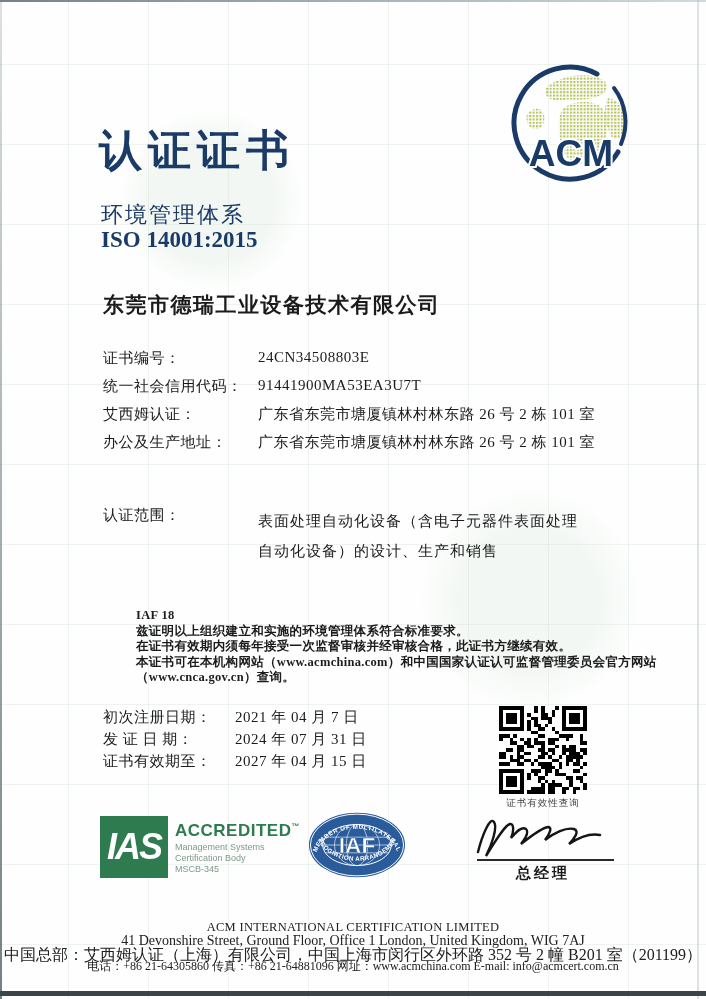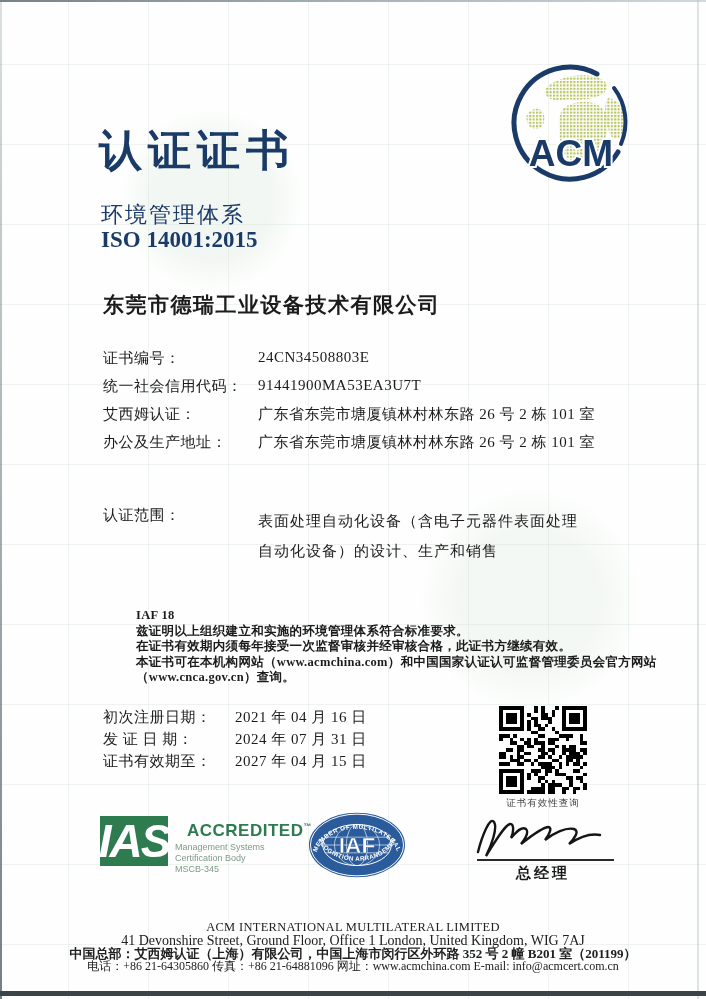--- a/index.html
+++ b/index.html
@@ -35,34 +35,34 @@
   .scope-label{left:103px;top:506px;font-size:15px;letter-spacing:.5px;}
   .scope-lines{left:258px;top:506px;font-size:15px;line-height:30px;letter-spacing:1px;}
   
   .statement{left:102px;top:608px;font-size:12.5px;font-weight:bold;line-height:15.6px;letter-spacing:.3px;margin-left:34px;}
   
   .qr{left:499px;top:706px;width:88px;height:88px;}
   .qr svg{width:100%;height:100%;display:block;}
   .qr-caption{left:493px;top:797px;width:100px;text-align:center;font-size:9.5px;color:#3c3c3c;letter-spacing:1px;}
   
   .ias{left:100px;top:816px;display:flex;font-family:"Liberation Sans","DejaVu Sans",sans-serif;}
-  .ias-box{width:68px;height:50px;background:#2e7b50;color:#fff;font-size:46px;font-weight:bold;font-style:italic;
+  .ias-box{width:68px;height:62px;background:#2e7b50;color:#fff;font-size:36px;font-weight:bold;font-style:italic;
     display:flex;align-items:center;justify-content:center;letter-spacing:-2px;}
   .ias-text{margin-left:7px;padding-top:2px;}
-  .ias-accredited{font-size:17px;font-weight:bold;color:#2e7b50;letter-spacing:.5px;line-height:18px;margin-left:12px;}
+  .ias-accredited{font-size:17px;font-weight:bold;color:#2e7b50;letter-spacing:.5px;line-height:18px;}
   .ias-sub{font-size:9px;color:#7f9a8b;line-height:11px;margin-top:2px;}
   .iaf{left:308px;top:811px;width:98px;height:68px;}
   .sig{left:468px;top:806px;width:150px;height:78px;}
   .sig-line{position:absolute;left:9px;top:53px;width:137px;height:2px;background:#2a2a2a;}
   .sig-title{position:absolute;left:0;top:58px;width:150px;text-align:center;font-size:15px;font-weight:bold;letter-spacing:3px;}
   
   .footer-line{left:0;width:706px;text-align:center;color:#202020;}
   .f1{top:920px;font-size:12.5px;letter-spacing:.3px;}
   .f2{top:933px;font-size:14px;}
-  .f3{top:945px;font-size:13px;font-weight:bold;}
+  .f3{top:945px;font-size:16px;}
   .f4{top:958px;font-size:12px;}
 </style>
 </head>
 <body>
 
 <div class="page">
 
   <div class="abs edge-top"></div>
   <div class="abs edge-left"></div>
   <div class="abs edge-right"></div>
@@ -122,21 +122,21 @@
   <div class="abs statement">
     <div>IAF 18</div>
     <div>兹证明以上组织建立和实施的环境管理体系符合标准要求。</div>
     <div>在证书有效期内须每年接受一次监督审核并经审核合格，此证书方继续有效。</div>
     <div>本证书可在本机构网站（www.acmchina.com）和中国国家认证认可监督管理委员会官方网站</div>
     <div>（www.cnca.gov.cn）查询。</div>
   </div>
 
   <div class="abs frow drow" style="top:708px">
     <div class="flabel">初次注册日期：</div>
-    <div class="fvalue">2021 年 04 月 16 日</div>
+    <div class="fvalue">2021 年 04 月 7 日</div>
   </div>
   <div class="abs frow drow" style="top:730px">
     <div class="flabel">发 证 日 期：</div>
     <div class="fvalue">2024 年 07 月 31 日</div>
   </div>
   <div class="abs frow drow" style="top:752px">
     <div class="flabel">证书有效期至：</div>
     <div class="fvalue">2027 年 04 月 15 日</div>
   </div>
 
@@ -400,18 +400,18 @@
                C27,36 36,20 42,18 C46,17 46,26 43,32
                C49,25 54,20 58,23 C61,26 57,33 53,38
                C62,31 73,22 80,21 C85,21 81,29 77,34
                C86,27 98,21 106,23 C112,25 106,33 101,38
                C110,32 122,27 132,29" fill="none" stroke="#151515" stroke-width="2.4" stroke-linecap="round"></path>
     </svg>
     <div class="sig-line"></div>
     <div class="sig-title">总经理</div>
   </div>
 
-  <div class="abs footer-line f1">ACM INTERNATIONAL MULTILATERAL LIMITED</div>
+  <div class="abs footer-line f1">ACM INTERNATIONAL CERTIFICATION LIMITED</div>
   <div class="abs footer-line f2">41 Devonshire Street, Ground Floor, Office 1 London, United Kingdom, WIG 7AJ</div>
   <div class="abs footer-line f3">中国总部：艾西姆认证（上海）有限公司，中国上海市闵行区外环路 352 号 2 幢 B201 室（201199）</div>
   <div class="abs footer-line f4">电话：+86 21-64305860  传真：+86 21-64881096  网址：www.acmchina.com  E-mail: info@acmcert.com.cn</div>
 
 </div>
 
 </body></html>

